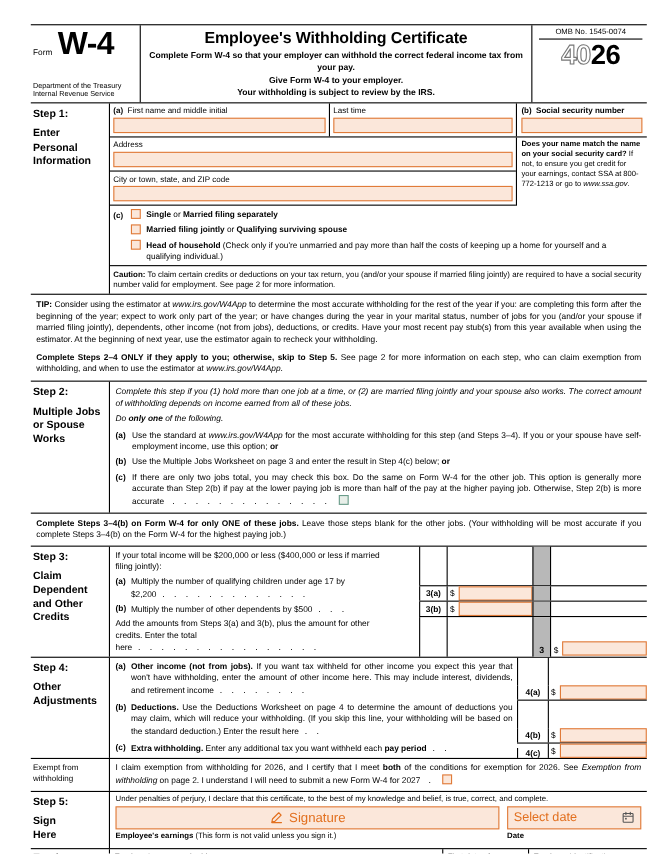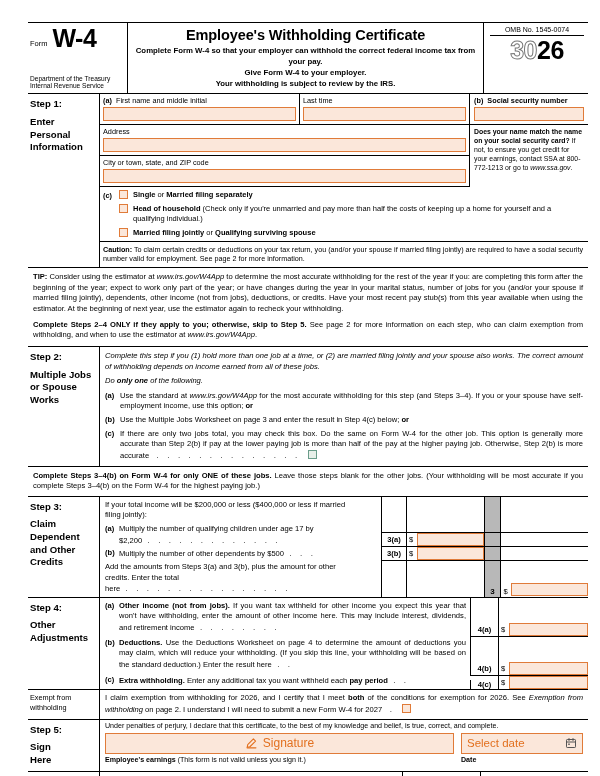--- a/index.html
+++ b/index.html
@@ -29,21 +29,21 @@
   
   .hdr { display: flex; border-bottom: 1.6px solid #000; }
   .hdr-left {
     width: 100px; box-sizing: border-box;
     padding: 4px 4px 3px 2px;
     border-right: 1.3px solid #000;
     display:flex; flex-direction:column; justify-content:space-between;
   }
   .formline { display:flex; align-items:flex-end; gap:5px; }
   .formline .lbl { font-size: 7.5px; padding-bottom:3px; }
-  .formline .w4 { font-size: 25px; font-weight: bold; letter-spacing:-0.5px; line-height:0.95; }
+  .formline .w4 { font-size: 29px; font-weight: bold; letter-spacing:-0.5px; line-height:0.95; }
   .dept { font-size: 6.6px; line-height: 1.18; padding-top: 6px; }
   .hdr-mid {
     flex: 1; box-sizing:border-box;
     padding: 4px 6px 4px 6px;
     border-right: 1.3px solid #000;
     text-align: center;
   }
   .hdr-title { font-size: 14.5px; font-weight: bold; letter-spacing: -0.1px; margin-bottom: 2px;}
   .hdr-sub { font-size: 7.8px; font-weight: bold; line-height: 1.42; }
   .hdr-right { width: 104px; box-sizing:border-box; padding: 3px 4px 0 6px; }
@@ -190,21 +190,21 @@
     </div>
     <div class="hdr-mid">
       <div class="hdr-title">Employee's Withholding Certificate</div>
       <div class="hdr-sub">Complete Form W-4 so that your employer can withhold the correct federal income tax from your pay.</div>
       <div class="hdr-sub">Give Form W-4 to your employer.</div>
       <div class="hdr-sub">Your withholding is subject to review by the IRS.</div>
     </div>
     <div class="hdr-right">
       <div class="omb">OMB No. 1545-0074</div>
       <div class="yearwrap">
-        <span class="yr"><span class="hollow">30</span><span>26</span></span>
+        <span class="yr"><span class="hollow">40</span><span>26</span></span>
       </div>
     </div>
   </div>
 
   <div class="stepwrap">
     <div class="stepcol">
       <div class="t1">Step 1:</div>
       <div>Enter<br>Personal<br>Information</div>
     </div>
     <div class="stepbody">
@@ -254,25 +254,25 @@
 
       <div class="s1c">
         <div class="ctag">(c)</div>
         <div style="flex:1; min-width:0;">
           <div class="cbline">
             <span class="cbox"></span>
             <span><span class="b">Single</span><span> or </span><span class="b">Married filing separately</span></span>
           </div>
           <div class="cbline">
             <span class="cbox"></span>
-            <span><span class="b">Head of household</span><span> (Check only if you're unmarried and pay more than half the costs of keeping up a home for yourself and a qualifying individual.)</span></span>
+            <span><span class="b">Married filing jointly</span><span> or </span><span class="b">Qualifying surviving spouse</span></span>
           </div>
           <div class="cbline">
             <span class="cbox"></span>
-            <span><span class="b">Married filing jointly</span><span> or </span><span class="b">Qualifying surviving spouse</span></span>
+            <span><span class="b">Head of household</span><span> (Check only if you're unmarried and pay more than half the costs of keeping up a home for yourself and a qualifying individual.)</span></span>
           </div>
         </div>
       </div>
 
       <div class="caution">
         <span class="b">Caution:</span><span> To claim certain credits or deductions on your tax return, you (and/or your spouse if married filing jointly) are required to have a social security number valid for employment. See page 2 for more information.</span>
       </div>
     </div>
   </div>
 

